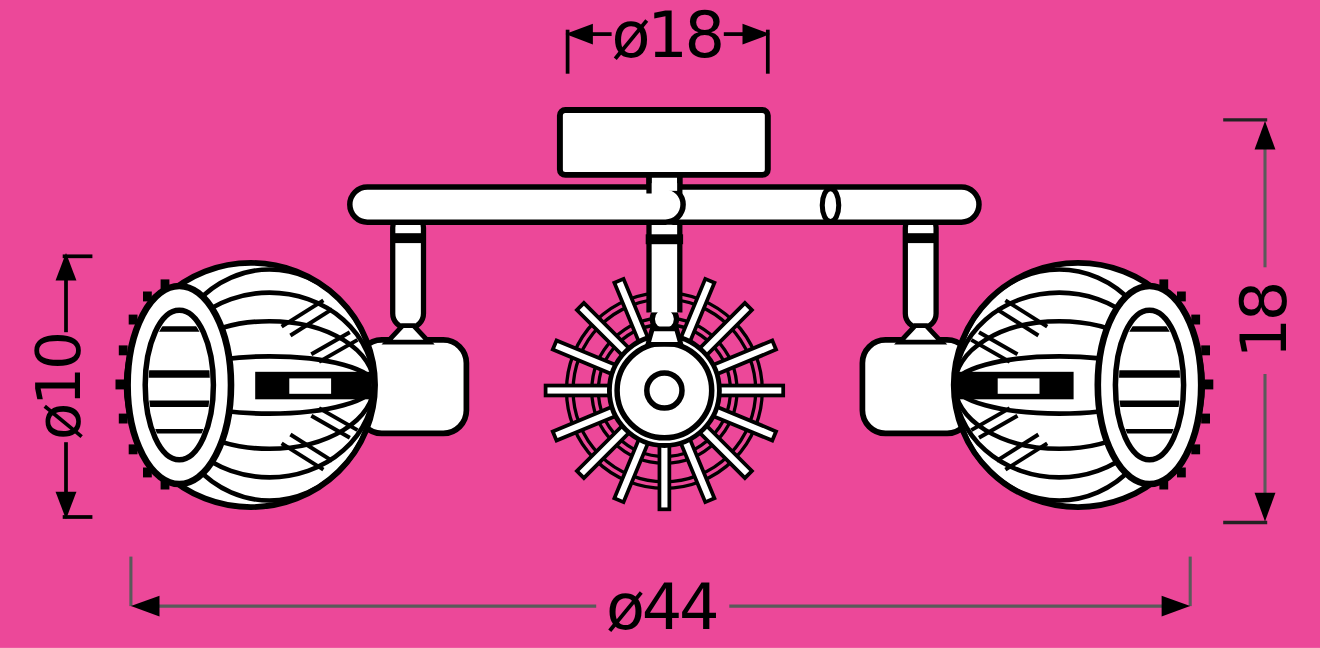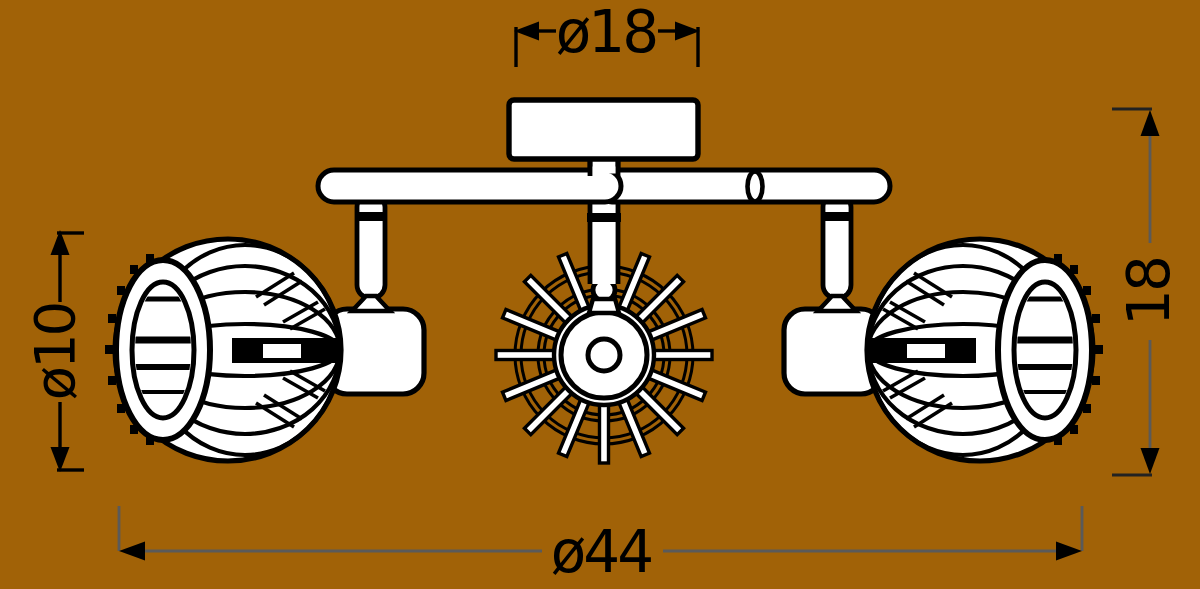--- a/index.html
+++ b/index.html
@@ -1,16 +1,16 @@
 <!DOCTYPE html>
 <html><head>
 <meta charset="utf-8">
 <style>
   html,body{margin:0;padding:0;background:#fff;}
-  .canvas{position:relative;width:1200px;height:589px;background:#a16207;overflow:hidden;}
+  .canvas{position:relative;width:1200px;height:589px;background:#ec4899;overflow:hidden;}
   svg{display:block;}
   text{font-family:"DejaVu Sans","Liberation Sans",sans-serif;fill:#000;}
   .dim-text{font-size:58px;letter-spacing:-3px;}
   .dim-text-sm{font-size:56px;letter-spacing:-3px;}
 </style>
 </head>
 <body>
 
 <div class="canvas">
 <svg width="1200" height="589" viewBox="0 0 1200 589" xmlns="http://www.w3.org/2000/svg">

